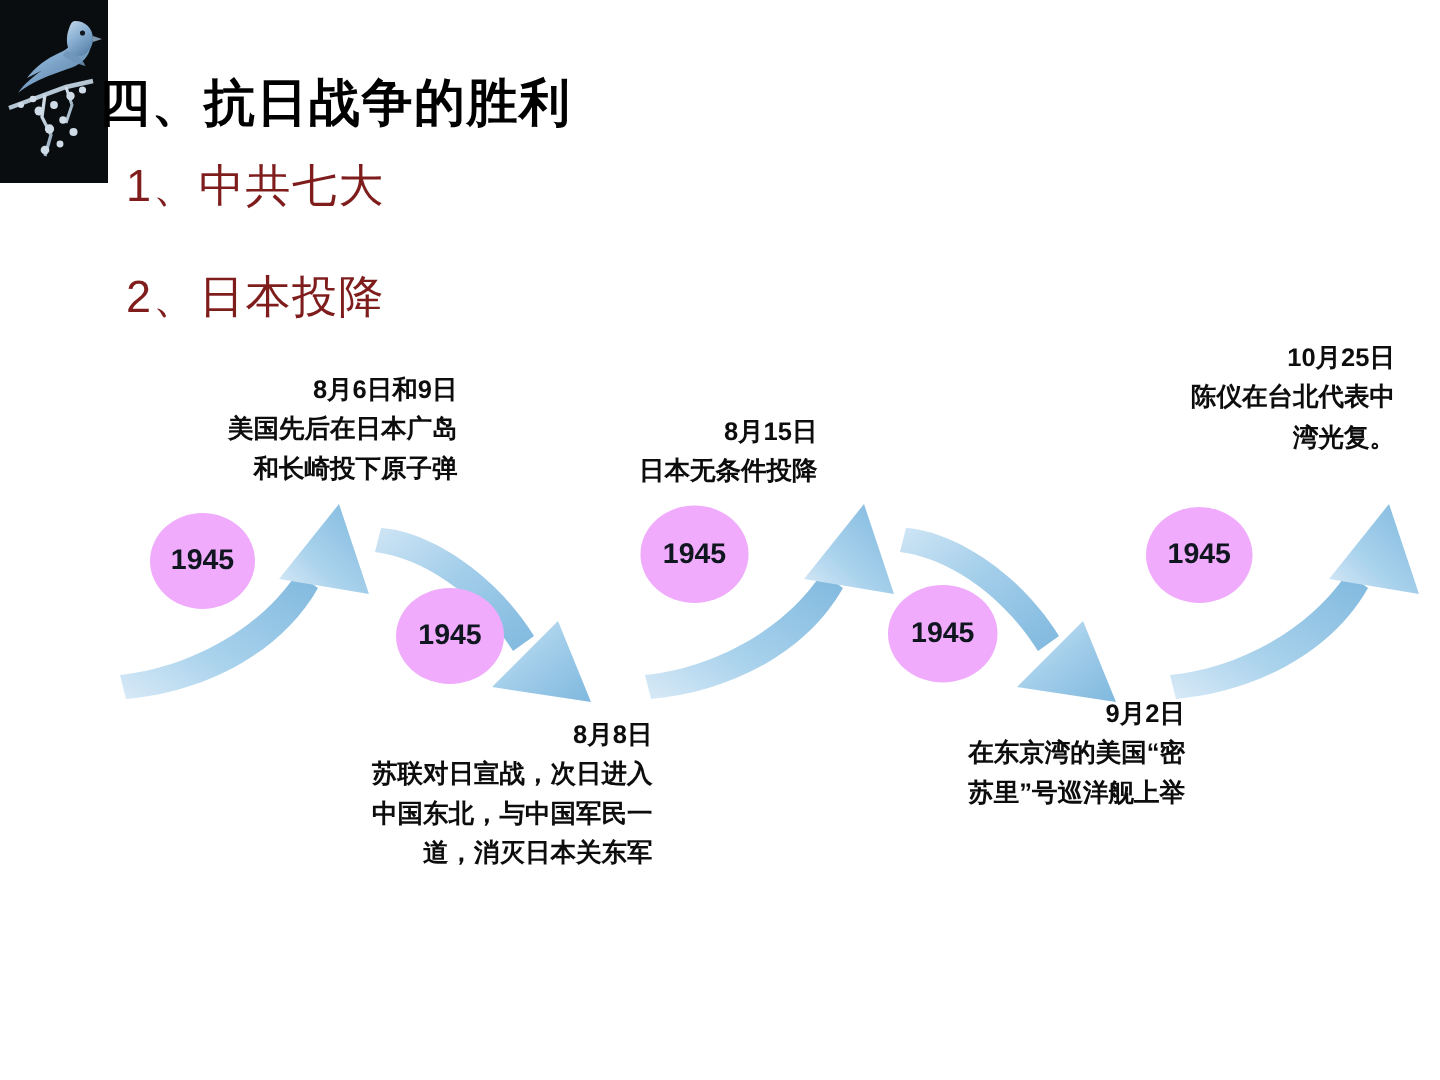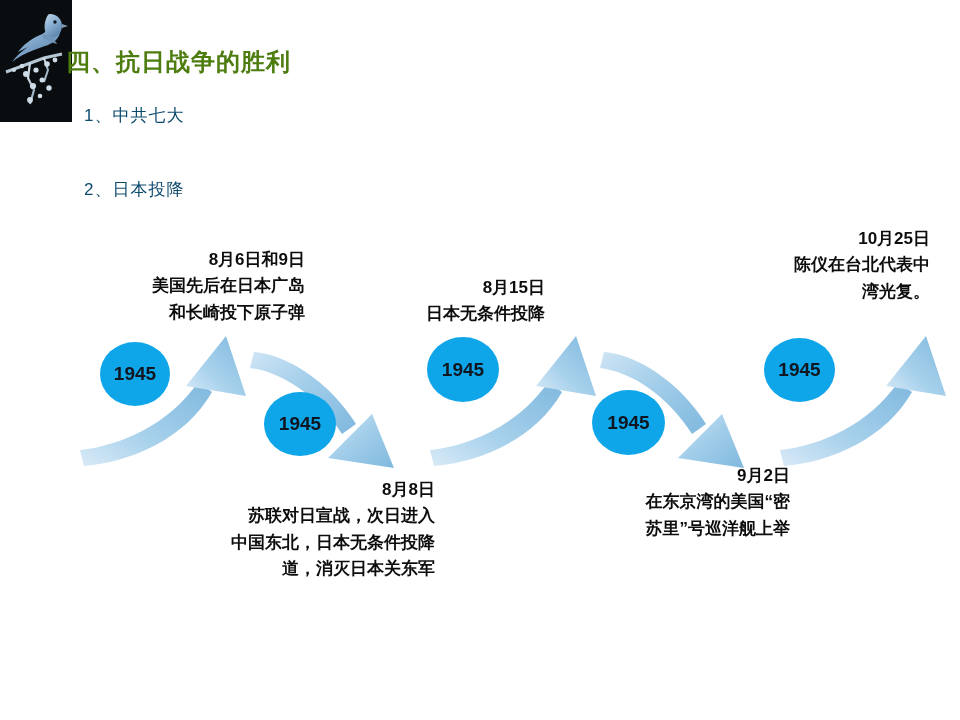--- a/index.html
+++ b/index.html
@@ -29,31 +29,31 @@
     background: #0a0d10;
     overflow: hidden;
   }
   .logo-box svg { display: block; }
 
   
   .title {
     position: absolute;
     left: 66px;
     top: 46px;
-    font-size: 24px;
+    font-size: 34px;
     font-weight: bold;
-    color: #4d7c0f;
+    color: #000000;
     letter-spacing: 1px;
     white-space: nowrap;
     z-index: 5;
   }
   .bullet {
     position: absolute;
-    font-size: 17px;
-    color: #0c4a6e;
+    font-size: 30px;
+    color: #7f1d1d;
     white-space: nowrap;
     letter-spacing: 1px;
   }
   .bullet-1 { left: 84px; top: 104px; }
   .bullet-2 { left: 84px; top: 154px; margin-top: 24px; }
 
   
   .timeline {
     position: absolute;
     left: 0;
@@ -66,21 +66,21 @@
     left: 0;
     top: 0;
     width: 960px;
     height: 460px;
   }
 
   
   .year-circle {
     position: absolute;
     border-radius: 50%;
-    background: #0ea5e9;
+    background: #f0abfc;
     color: #10161f;
     font-weight: bold;
     font-size: 19px;
     display: flex;
     align-items: center;
     justify-content: center;
     letter-spacing: 0px;
   }
 
   
@@ -204,21 +204,21 @@
 
   <div class="caption" style="left:55px; top:247px; width:250px;">
     <span class="date">8月6日和9日</span>
     <span class="body-line">美国先后在日本广岛</span>
     <span class="body-line">和长崎投下原子弹</span>
   </div>
 
   <div class="caption" style="left:165px; top:477px; width:270px;">
     <span class="date">8月8日</span>
     <span class="body-line">苏联对日宣战，次日进入</span>
-    <span class="body-line">中国东北，日本无条件投降</span>
+    <span class="body-line">中国东北，与中国军民一</span>
     <span class="body-line">道，消灭日本关东军</span>
   </div>
 
   <div class="caption" style="left:365px; top:275px; width:180px;">
     <span class="date">8月15日</span>
     <span class="body-line">日本无条件投降</span>
   </div>
 
   <div class="caption" style="left:540px; top:463px; width:250px;">
     <span class="date">9月2日</span>

